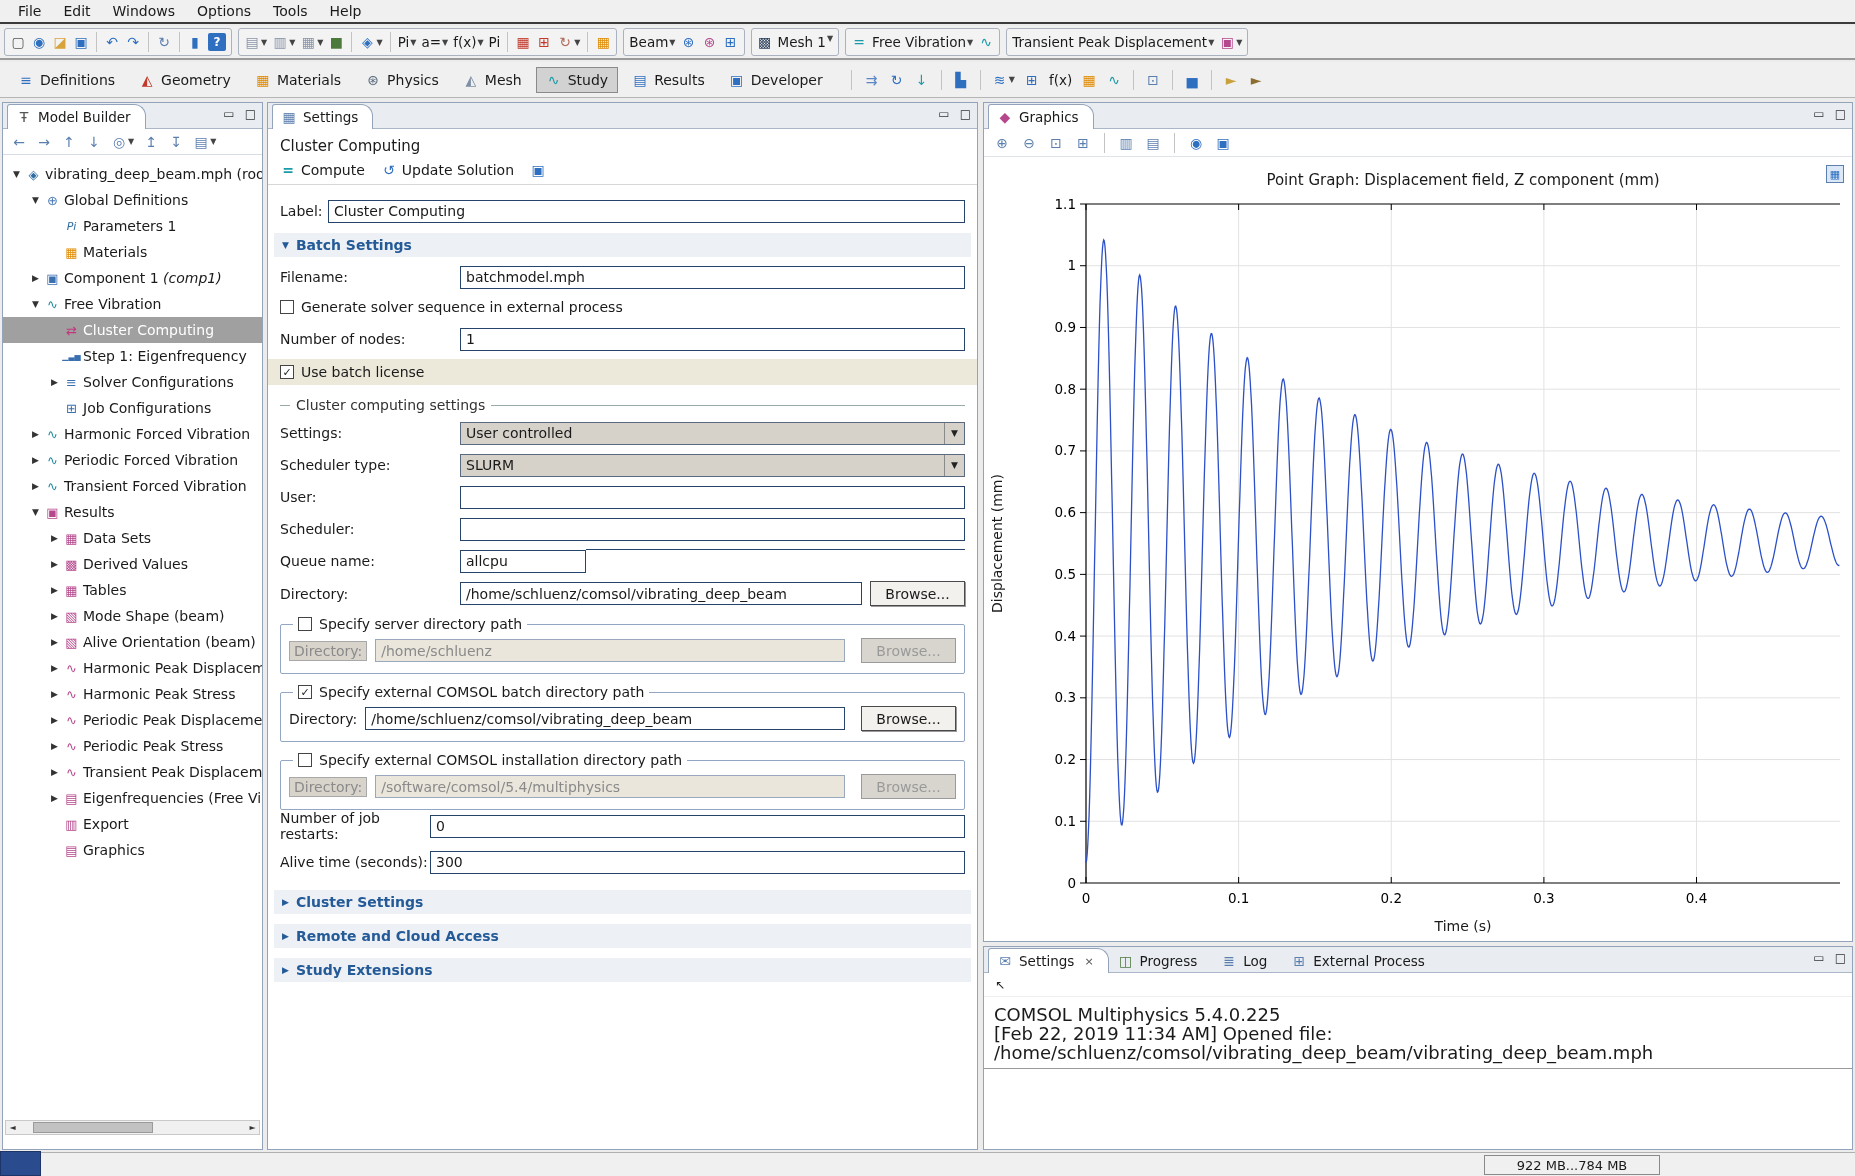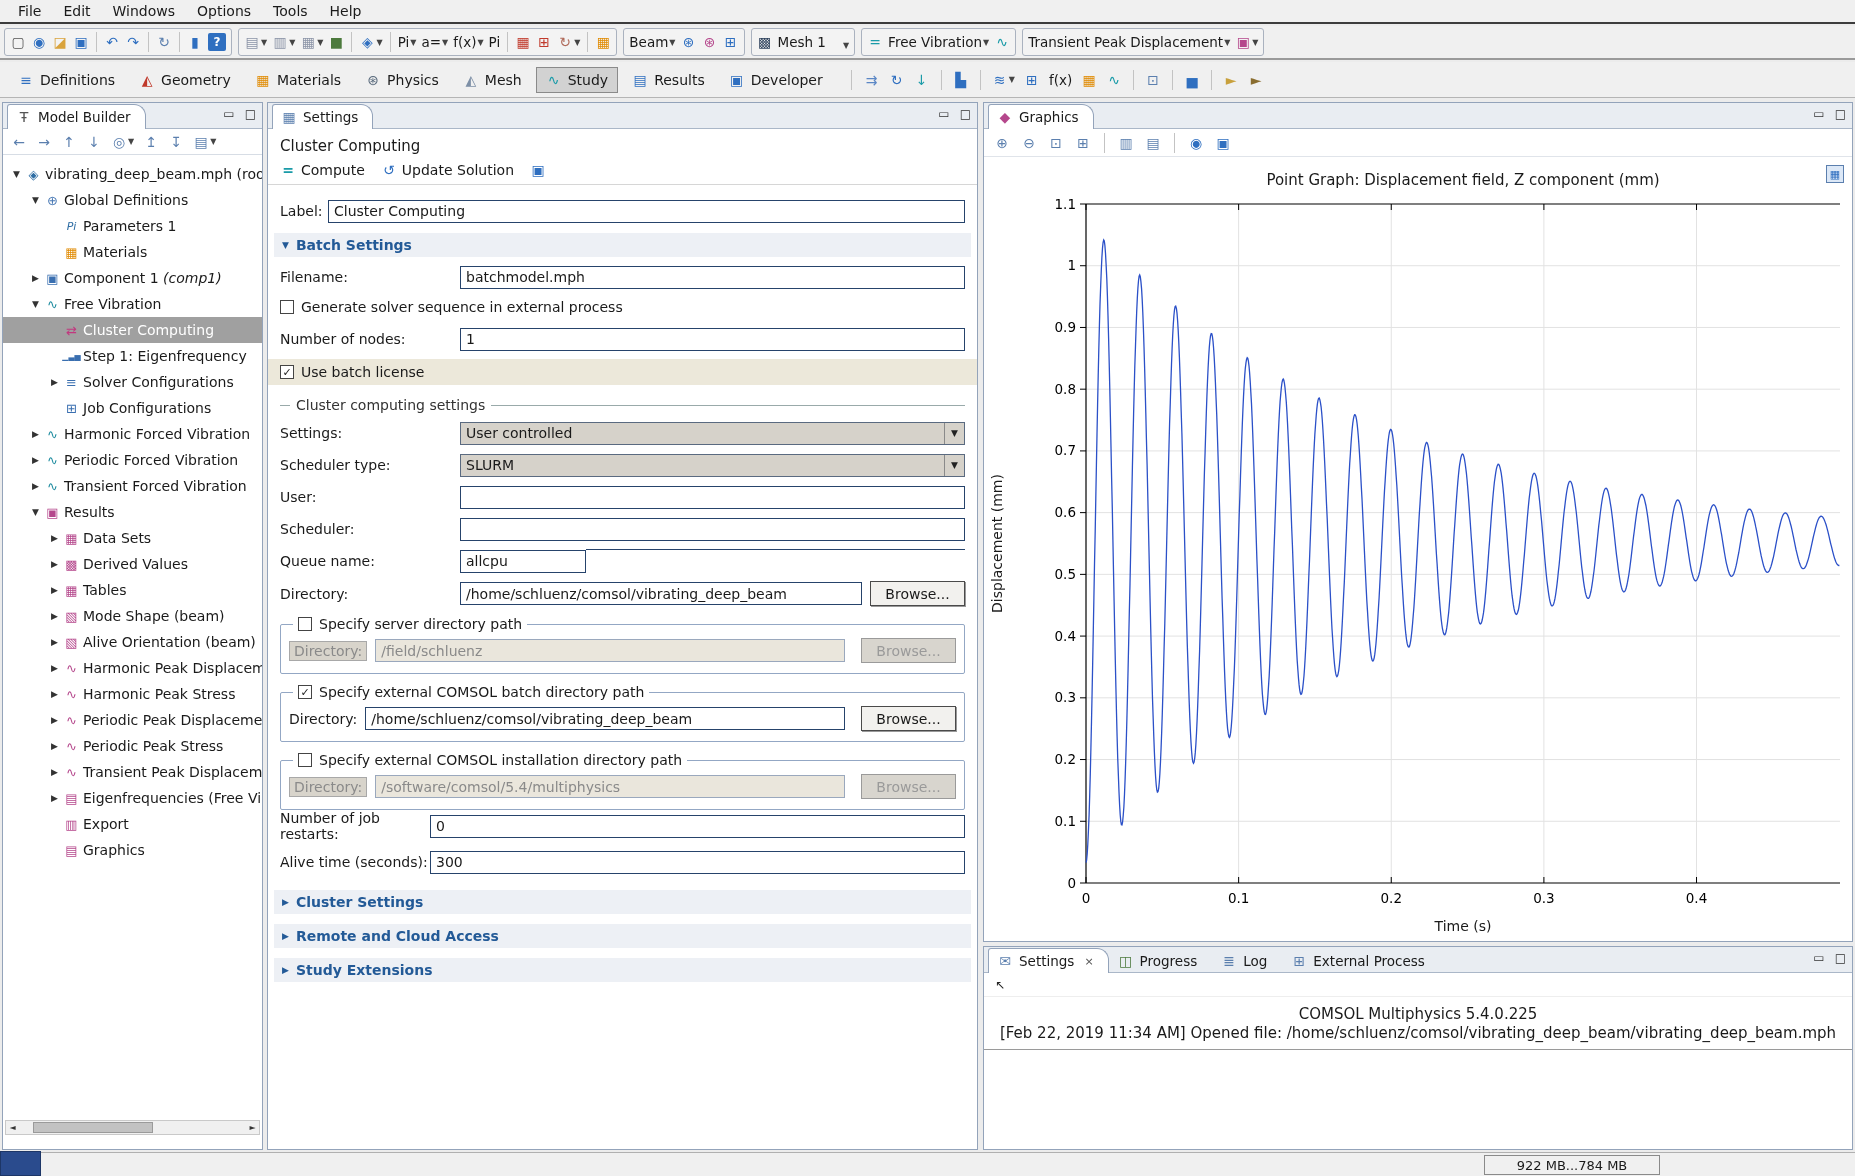--- a/index.html
+++ b/index.html
@@ -93,21 +93,21 @@
   
   #graphics-panel { left:983px; top:102px; width:870px; height:840px; }
   #gfx-tools { height:28px; border-bottom:1px solid #e0e4ea; display:flex; align-items:center; gap:11px; padding:0 10px; color:#5b7fae; font-size:15px; }
   #gfx-body { position:relative; height:784px; }
   #plot-props { position:absolute; right:8px; top:8px; width:18px; height:18px; border:1px solid #5b7fae;
                 background:#dce8f7; color:#2f6fc0; font-size:11px; display:flex; align-items:center; justify-content:center; }
 
   
   #messages-panel { left:983px; top:946px; width:870px; height:204px; }
   #msg-toolbar { height:24px; display:flex; align-items:center; padding:0 8px; border-bottom:1px solid #eee; }
-  #msg-content { padding:8px 10px 6px; font-size:15px; line-height:19px;text-align:center; }
+  #msg-content { padding:8px 10px 6px; font-size:18px; line-height:19px; }
   #msg-divider { border-bottom:1px solid #9a9a9a; }
   .tabclose { font-size:11px; color:#555; margin-left:4px; }
 
   
   #statusbar { position:absolute; left:0; top:1152px; width:1855px; height:24px; background:#f0f0f0; border-top:1px solid #b0b0b0; }
   #status-corner { position:absolute; left:0; top:1151px; width:41px; height:25px; background:#2a4b8d; border:1px solid #1d3667; }
   #memory-box { position:absolute; left:1484px; top:2px; width:176px; height:20px; border:1px solid #8a8a8a;
                 display:flex; align-items:center; justify-content:center; font-size:13px; background:#f0f0f0; }
 
   svg text { font-family:"DejaVu Sans", sans-serif; }
@@ -222,21 +222,21 @@
         <span class="icon" style="color: rgb(181, 71, 140);">⊛</span>
       </span>
       <span style="display: inline-flex; align-items: center;">
         <span class="icon" style="color: rgb(47, 111, 192);">⊞</span>
       </span>
     </div>
     <div class="tb-group">
       <span style="display: inline-flex; align-items: center;">
         <span class="icon" style="color: rgb(48, 68, 94);">▩</span>
       </span>
-      <span style="display: inline-flex; align-items: flex-end; gap: 16px;">
+      <span style="display: inline-flex; align-items: flex-start;">
         <span class="tbtxt">Mesh 1</span>
         <span class="caret">▼</span>
       </span>
     </div>
     <div class="tb-group">
       <span style="display: inline-flex; align-items: center;">
         <span class="icon" style="color: rgb(26, 155, 168);">=</span>
       </span>
       <span style="display: inline-flex; align-items: center;">
         <span class="tbtxt">Free Vibration</span>
@@ -621,21 +621,21 @@
       <div class="browse">Browse...</div>
     </div>
 
     <fieldset>
       <legend>
         <span class="checkbox"></span>
         <span>Specify server directory path</span>
       </legend>
       <div class="fs-dir">
         <span class="dirlabel disabled">Directory:</span>
-        <div class="sfield disabled">/field/schluenz</div>
+        <div class="sfield disabled">/home/schluenz</div>
         <div class="browse disabled">Browse...</div>
       </div>
     </fieldset>
 
     <fieldset>
       <legend>
         <span class="checkbox">✓</span>
         <span>Specify external COMSOL batch directory path</span>
       </legend>
       <div class="fs-dir">

